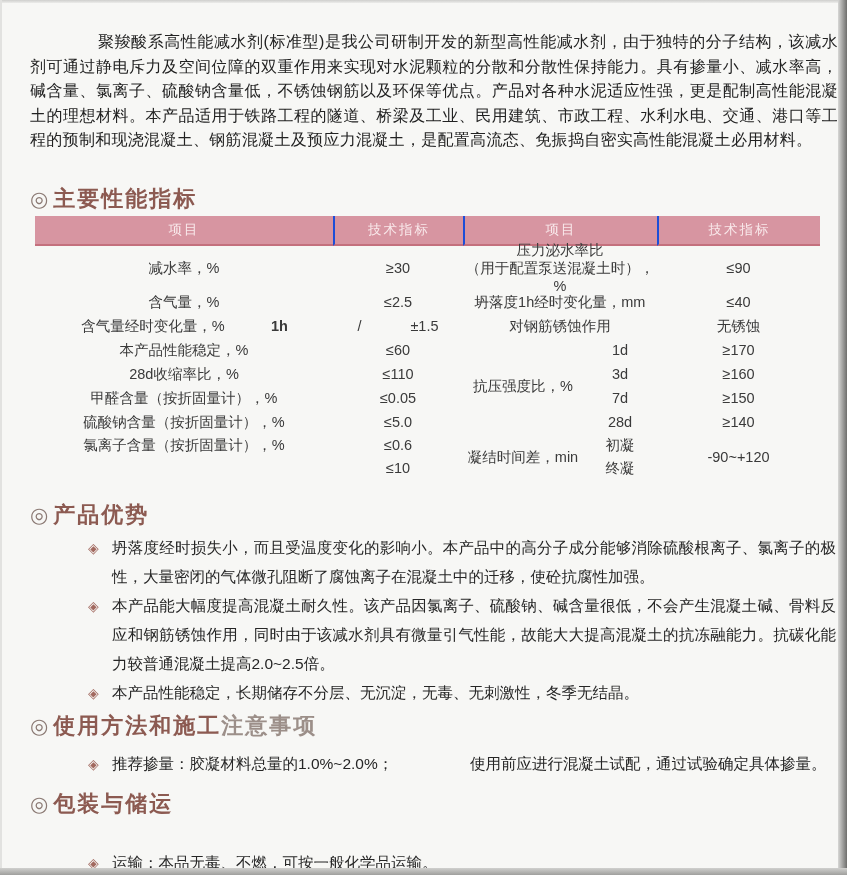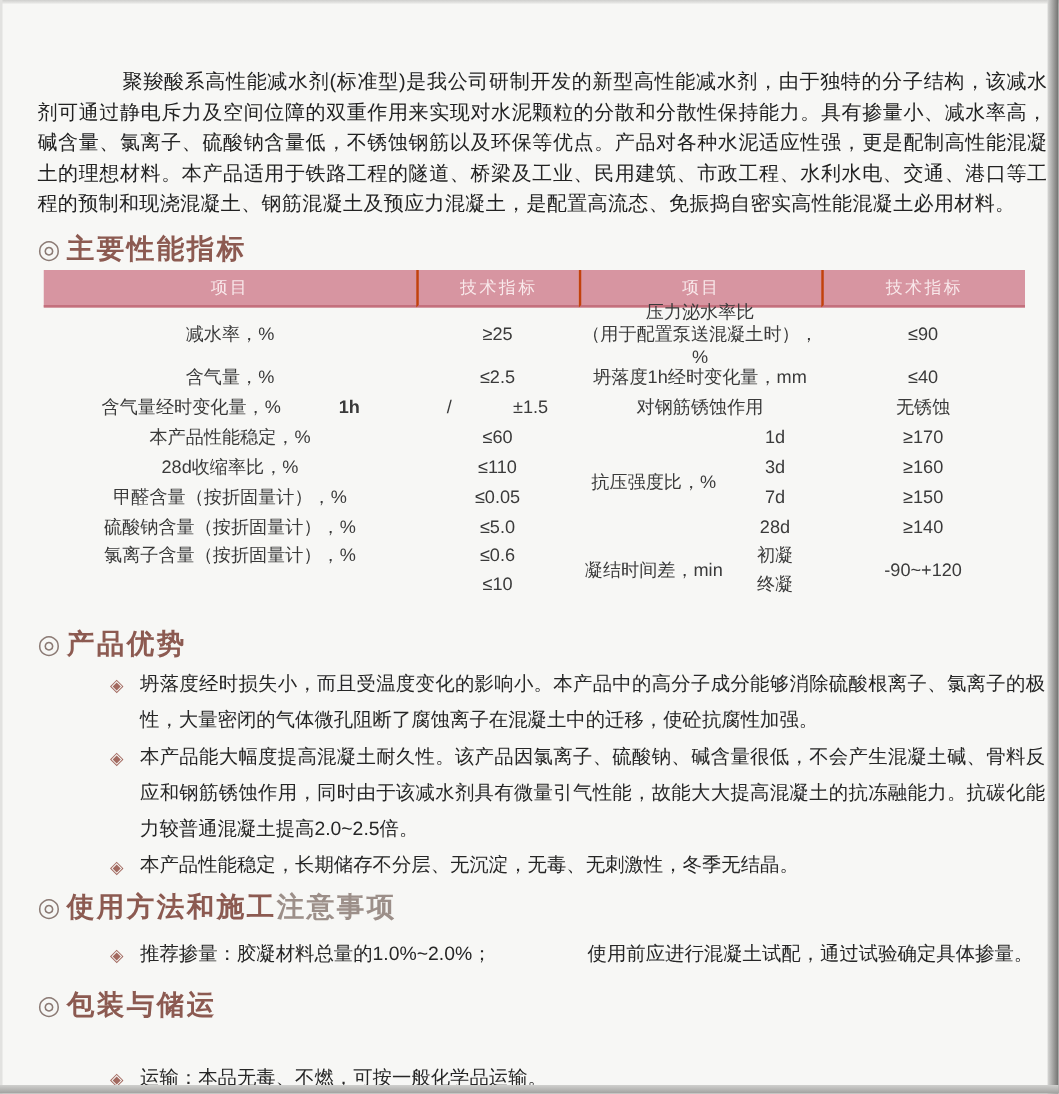--- a/index.html
+++ b/index.html
@@ -17,21 +17,21 @@
                  background:linear-gradient(to bottom,#cfcfcd,#ececea); }
   .edge-left   { position:absolute; top:0; left:0; width:2px; height:875px; background:#e2e2e0; }
   .edge-right  { position:absolute; top:0; right:0; width:9px; height:875px;
                  background:linear-gradient(to right,#d8d8d6,#6e6e6c); }
   .edge-bottom { position:absolute; bottom:0; left:0; width:847px; height:7px;
                  background:linear-gradient(to bottom,#d0d0ce,#9f9f9d); }
 
   .intro {
     position:absolute; top:30px; left:30px; width:808px;
     font-size:16px; line-height:24.5px; text-align:justify;
-    text-indent:68px; color:#222; letter-spacing:0.3px;margin-top:24px;
+    text-indent:68px; color:#222; letter-spacing:0.3px;
   }
 
   .heading {
     position:absolute; left:30px;
     font-size:22px; font-weight:bold; color:#8c5a51; letter-spacing:2px;
     white-space:nowrap;
   }
   .heading .ring { color:#8b7a74; font-weight:bold; margin-right:5px; letter-spacing:0; font-size:21px; }
   .heading .faded { color:#9c8f89; }
   .h-perf { top:184px; }
@@ -49,21 +49,21 @@
   }
   .cell {
     display:flex; align-items:center; justify-content:center;
     text-align:center; line-height:1.25;
   }
   .hcell {
     background:#d795a1; color:#f9e9eb; font-size:13.5px; letter-spacing:2px;
     border-bottom:2px solid #c4707d;
     display:flex; align-items:center; justify-content:center;
   }
-  .hcell.hdiv { border-left:2px solid #c2410c; }
+  .hcell.hdiv { border-left:2px solid #1d4ed8; }
   .c1 { grid-column:1; } .c2 { grid-column:2; }
   .c3 { grid-column:3 / 5; } .c3a { grid-column:3; } .c3b { grid-column:4; }
   .c4 { grid-column:5; }
   .two-line { flex-direction:column; justify-content:center; }
   .split-label { justify-content:flex-start; }
   .split-label .lbl { flex:1; text-align:center; }
   .split-label .hrs { width:62px; text-align:left;font-weight:bold; }
   .split-val { justify-content:space-around; }
 
   
@@ -89,21 +89,21 @@
   <span class="ring">◎</span><span>主要性能指标</span>
 </div>
 
 <div class="ptable">
   <div class="hcell c1" style="grid-row:1">项目</div>
   <div class="hcell c2 hdiv" style="grid-row:1">技术指标</div>
   <div class="hcell c3 hdiv" style="grid-row:1">项目</div>
   <div class="hcell c4 hdiv" style="grid-row:1">技术指标</div>
 
   <div class="cell c1" style="grid-row:2">减水率，%</div>
-  <div class="cell c2" style="grid-row:2">≥25</div>
+  <div class="cell c2" style="grid-row:2">≥30</div>
   <div class="cell c1" style="grid-row:3">含气量，%</div>
   <div class="cell c2" style="grid-row:3">≤2.5</div>
 
   <div class="cell c1 split-label" style="grid-row:4">
     <span class="lbl">含气量经时变化量，%</span>
     <span class="hrs">1h</span>
   </div>
   <div class="cell c2 split-val" style="grid-row:4">
     <span>/</span>
     <span>±1.5</span>

